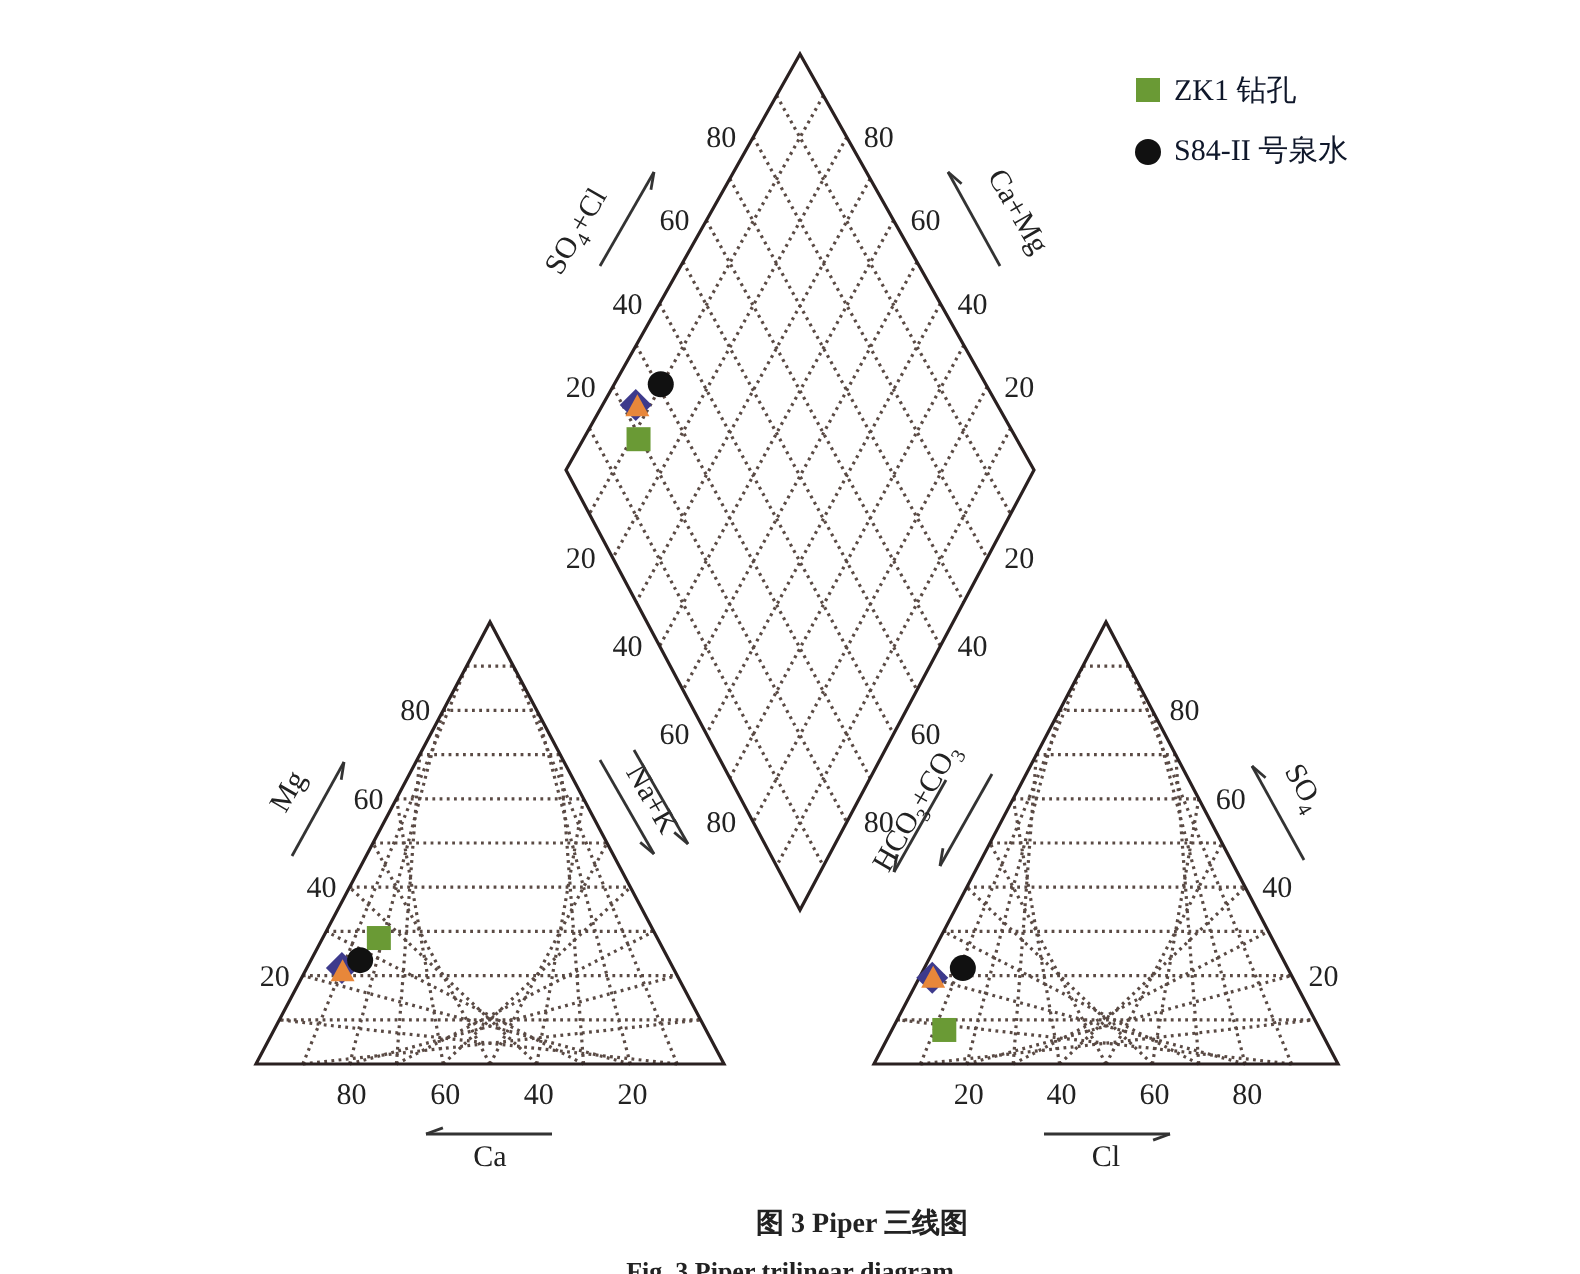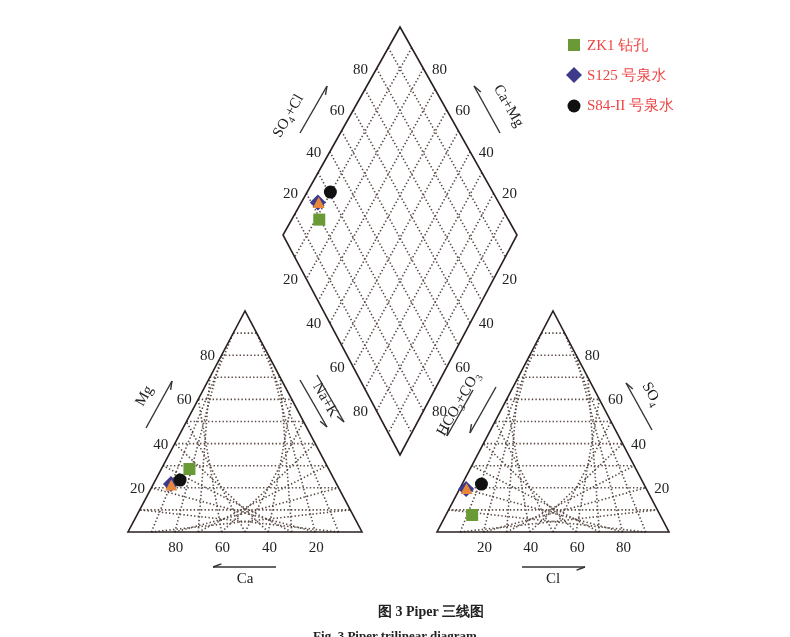--- a/index.html
+++ b/index.html
@@ -1,21 +1,21 @@
 <!DOCTYPE html>
 <html><head>
 <meta charset="utf-8">
 <style>
   html, body { margin:0; padding:0; background:#ffffff; }
   body { width:790px; height:637px; position:relative; overflow:hidden;
          font-family:"Liberation Serif","DejaVu Serif",serif; color:#222; }
   #piper { position:absolute; left:0; top:0; }
   .legend { position:absolute; left:565px; top:30px; }
   .legend-item { display:flex; align-items:center; height:30px;
-                 font-size:15px; color:#ef4444; }
+                 font-size:15px; color:#0f172a; }
   .legend-item svg { margin-right:4px; }
   .caption { position:absolute; left:0; width:790px; text-align:center;
              font-size:14px; font-weight:bold; }
   .caption.c1 { top:603px;padding-left:36px; }
   .caption.c2 { top:628px; font-weight:bold; font-size:13px; }
 </style>
 </head>
 <body>
 
 <svg id="piper" width="790" height="637" viewBox="0 0 790 637" xmlns="http://www.w3.org/2000/svg">
@@ -180,26 +180,20 @@
 
 <div class="legend">
   <div class="legend-item">
     <svg width="18" height="18">
         <rect x="3" y="3" width="12" height="12" fill="#6a9a35"></rect>
       </svg>
     <span>ZK1 钻孔</span>
   </div>
   <div class="legend-item">
     <svg width="18" height="18">
-        <polygon points="9,1 17,9 9,17 1,9" fill="#3d3a8c"></polygon>
-      </svg>
-    <span>S125 号泉水</span>
-  </div>
-  <div class="legend-item">
-    <svg width="18" height="18">
         <circle cx="9" cy="10" r="6.5" fill="#111"></circle>
       </svg>
     <span>S84-II 号泉水</span>
   </div>
 </div>
 
 <div class="caption c1">图 3   Piper 三线图</div>
 <div class="caption c2">Fig. 3  Piper trilinear diagram</div>
 
 </body></html>

